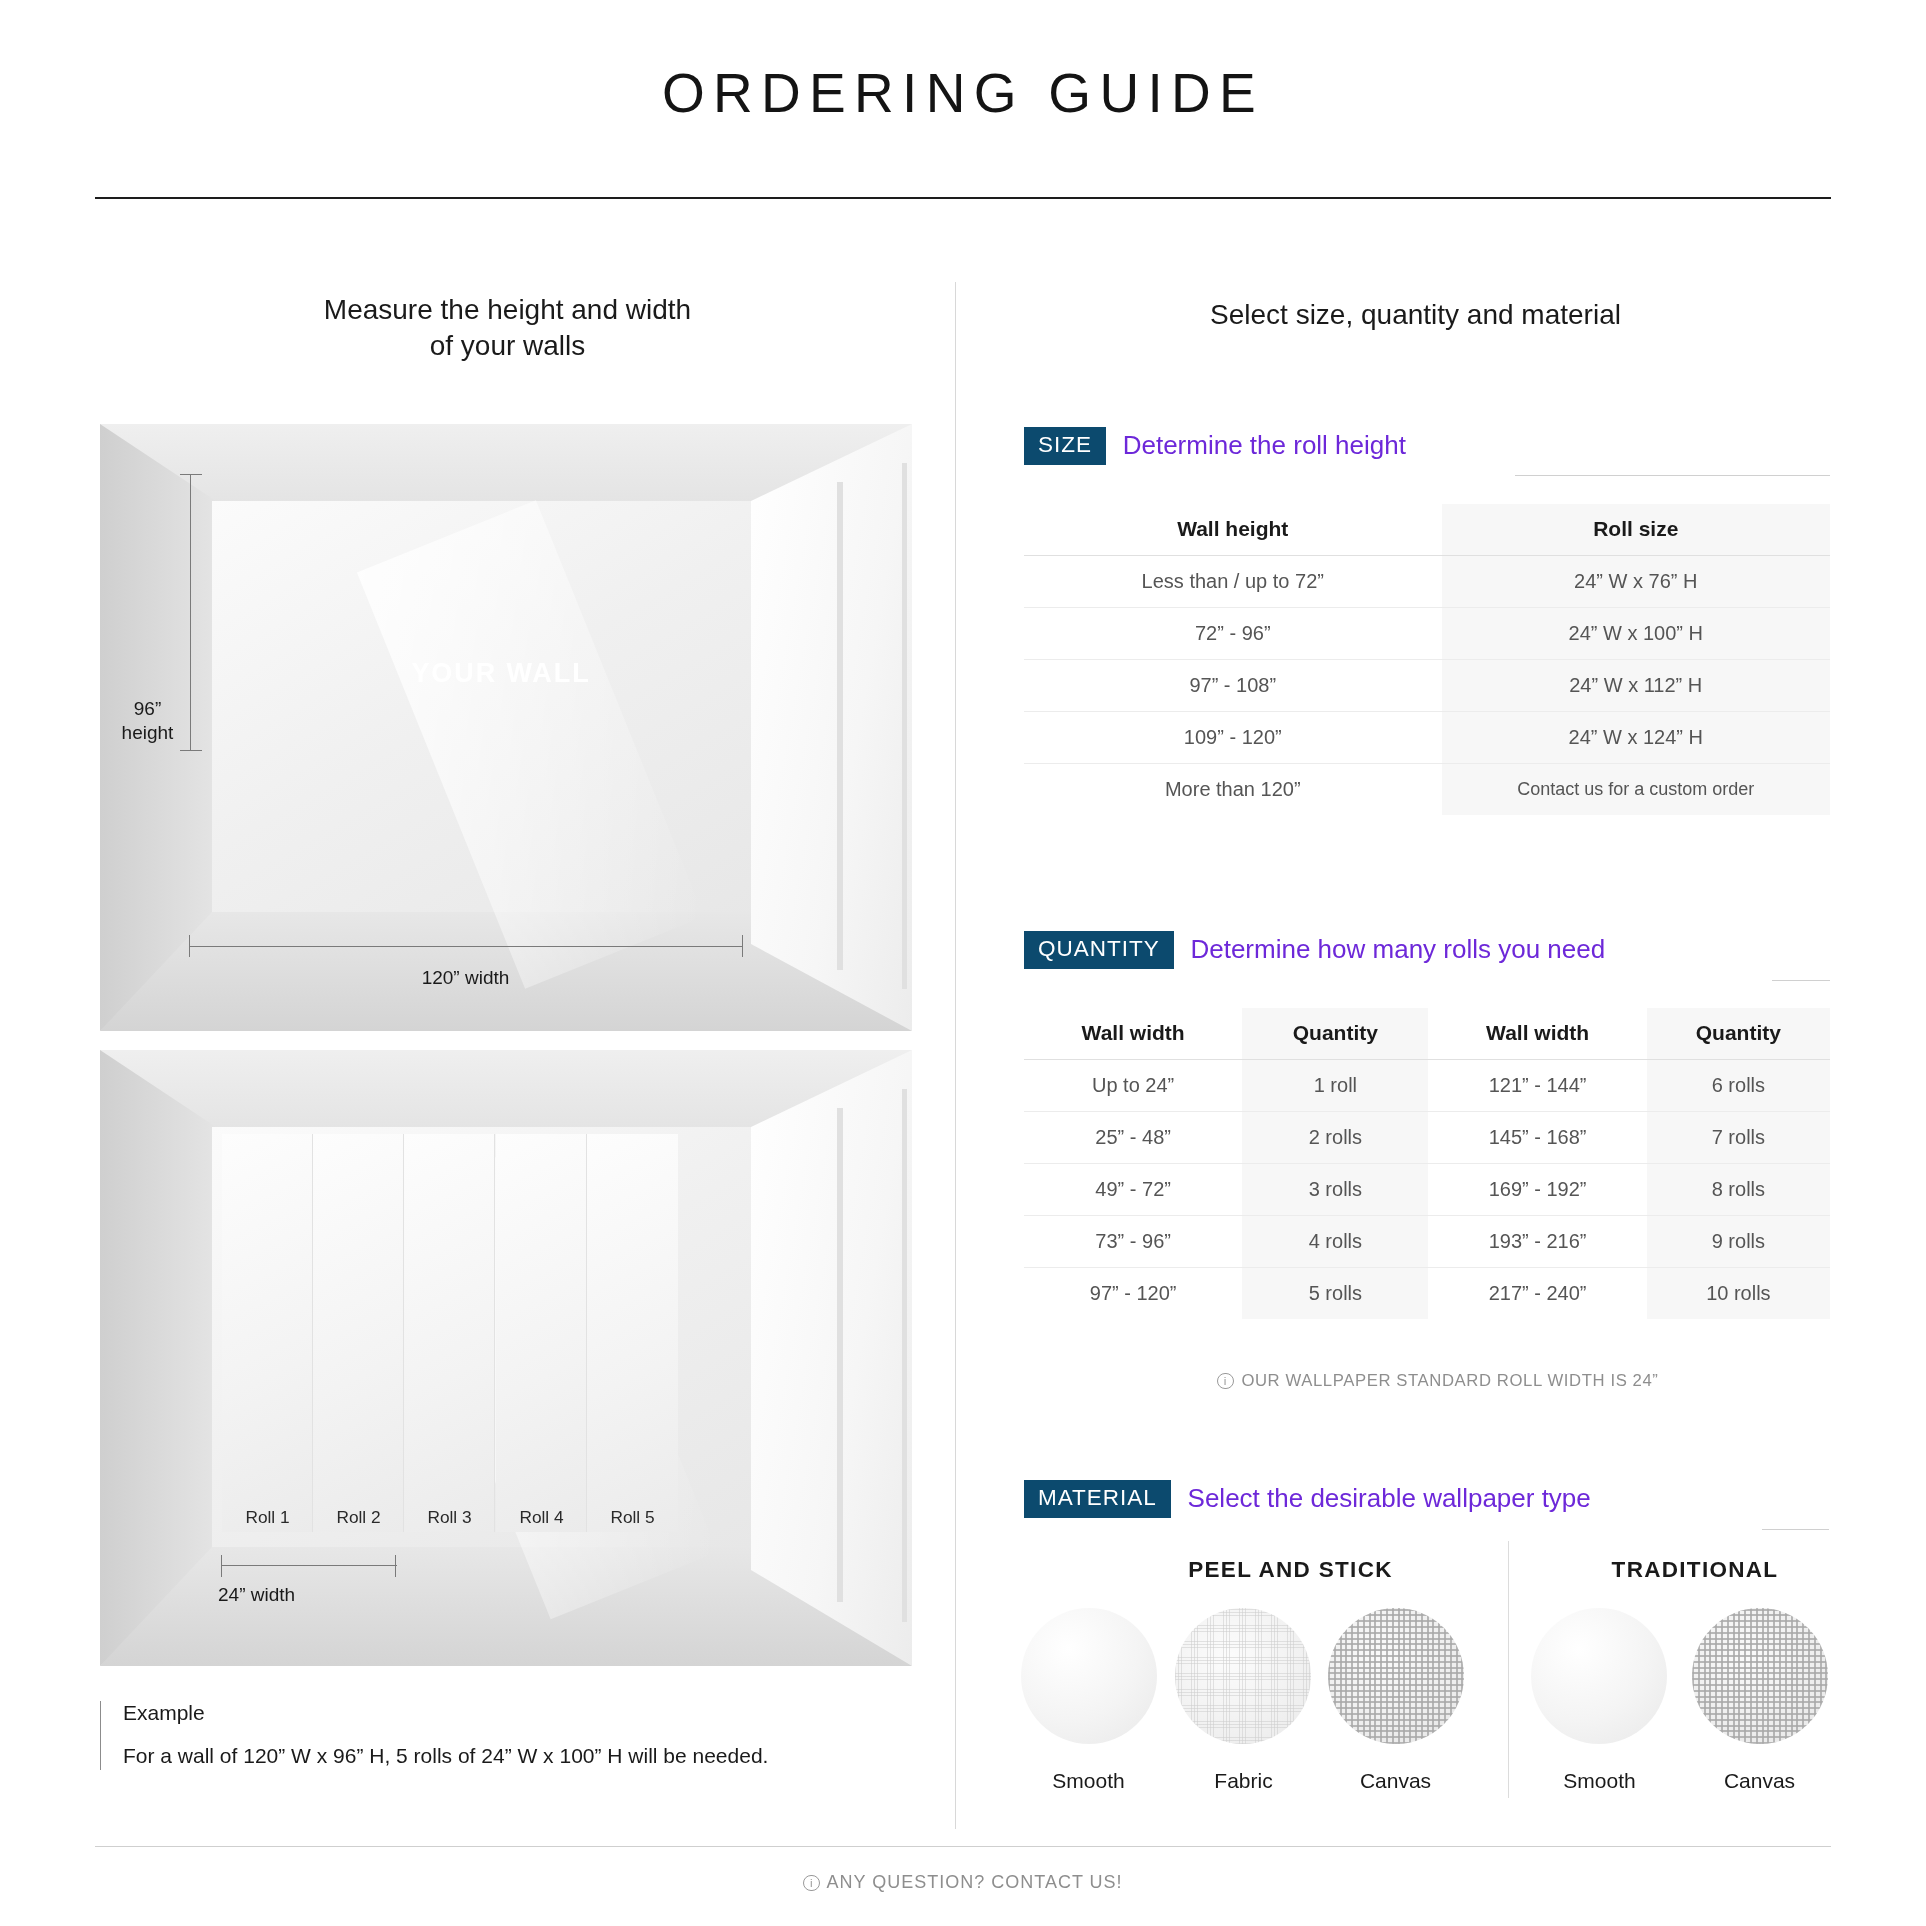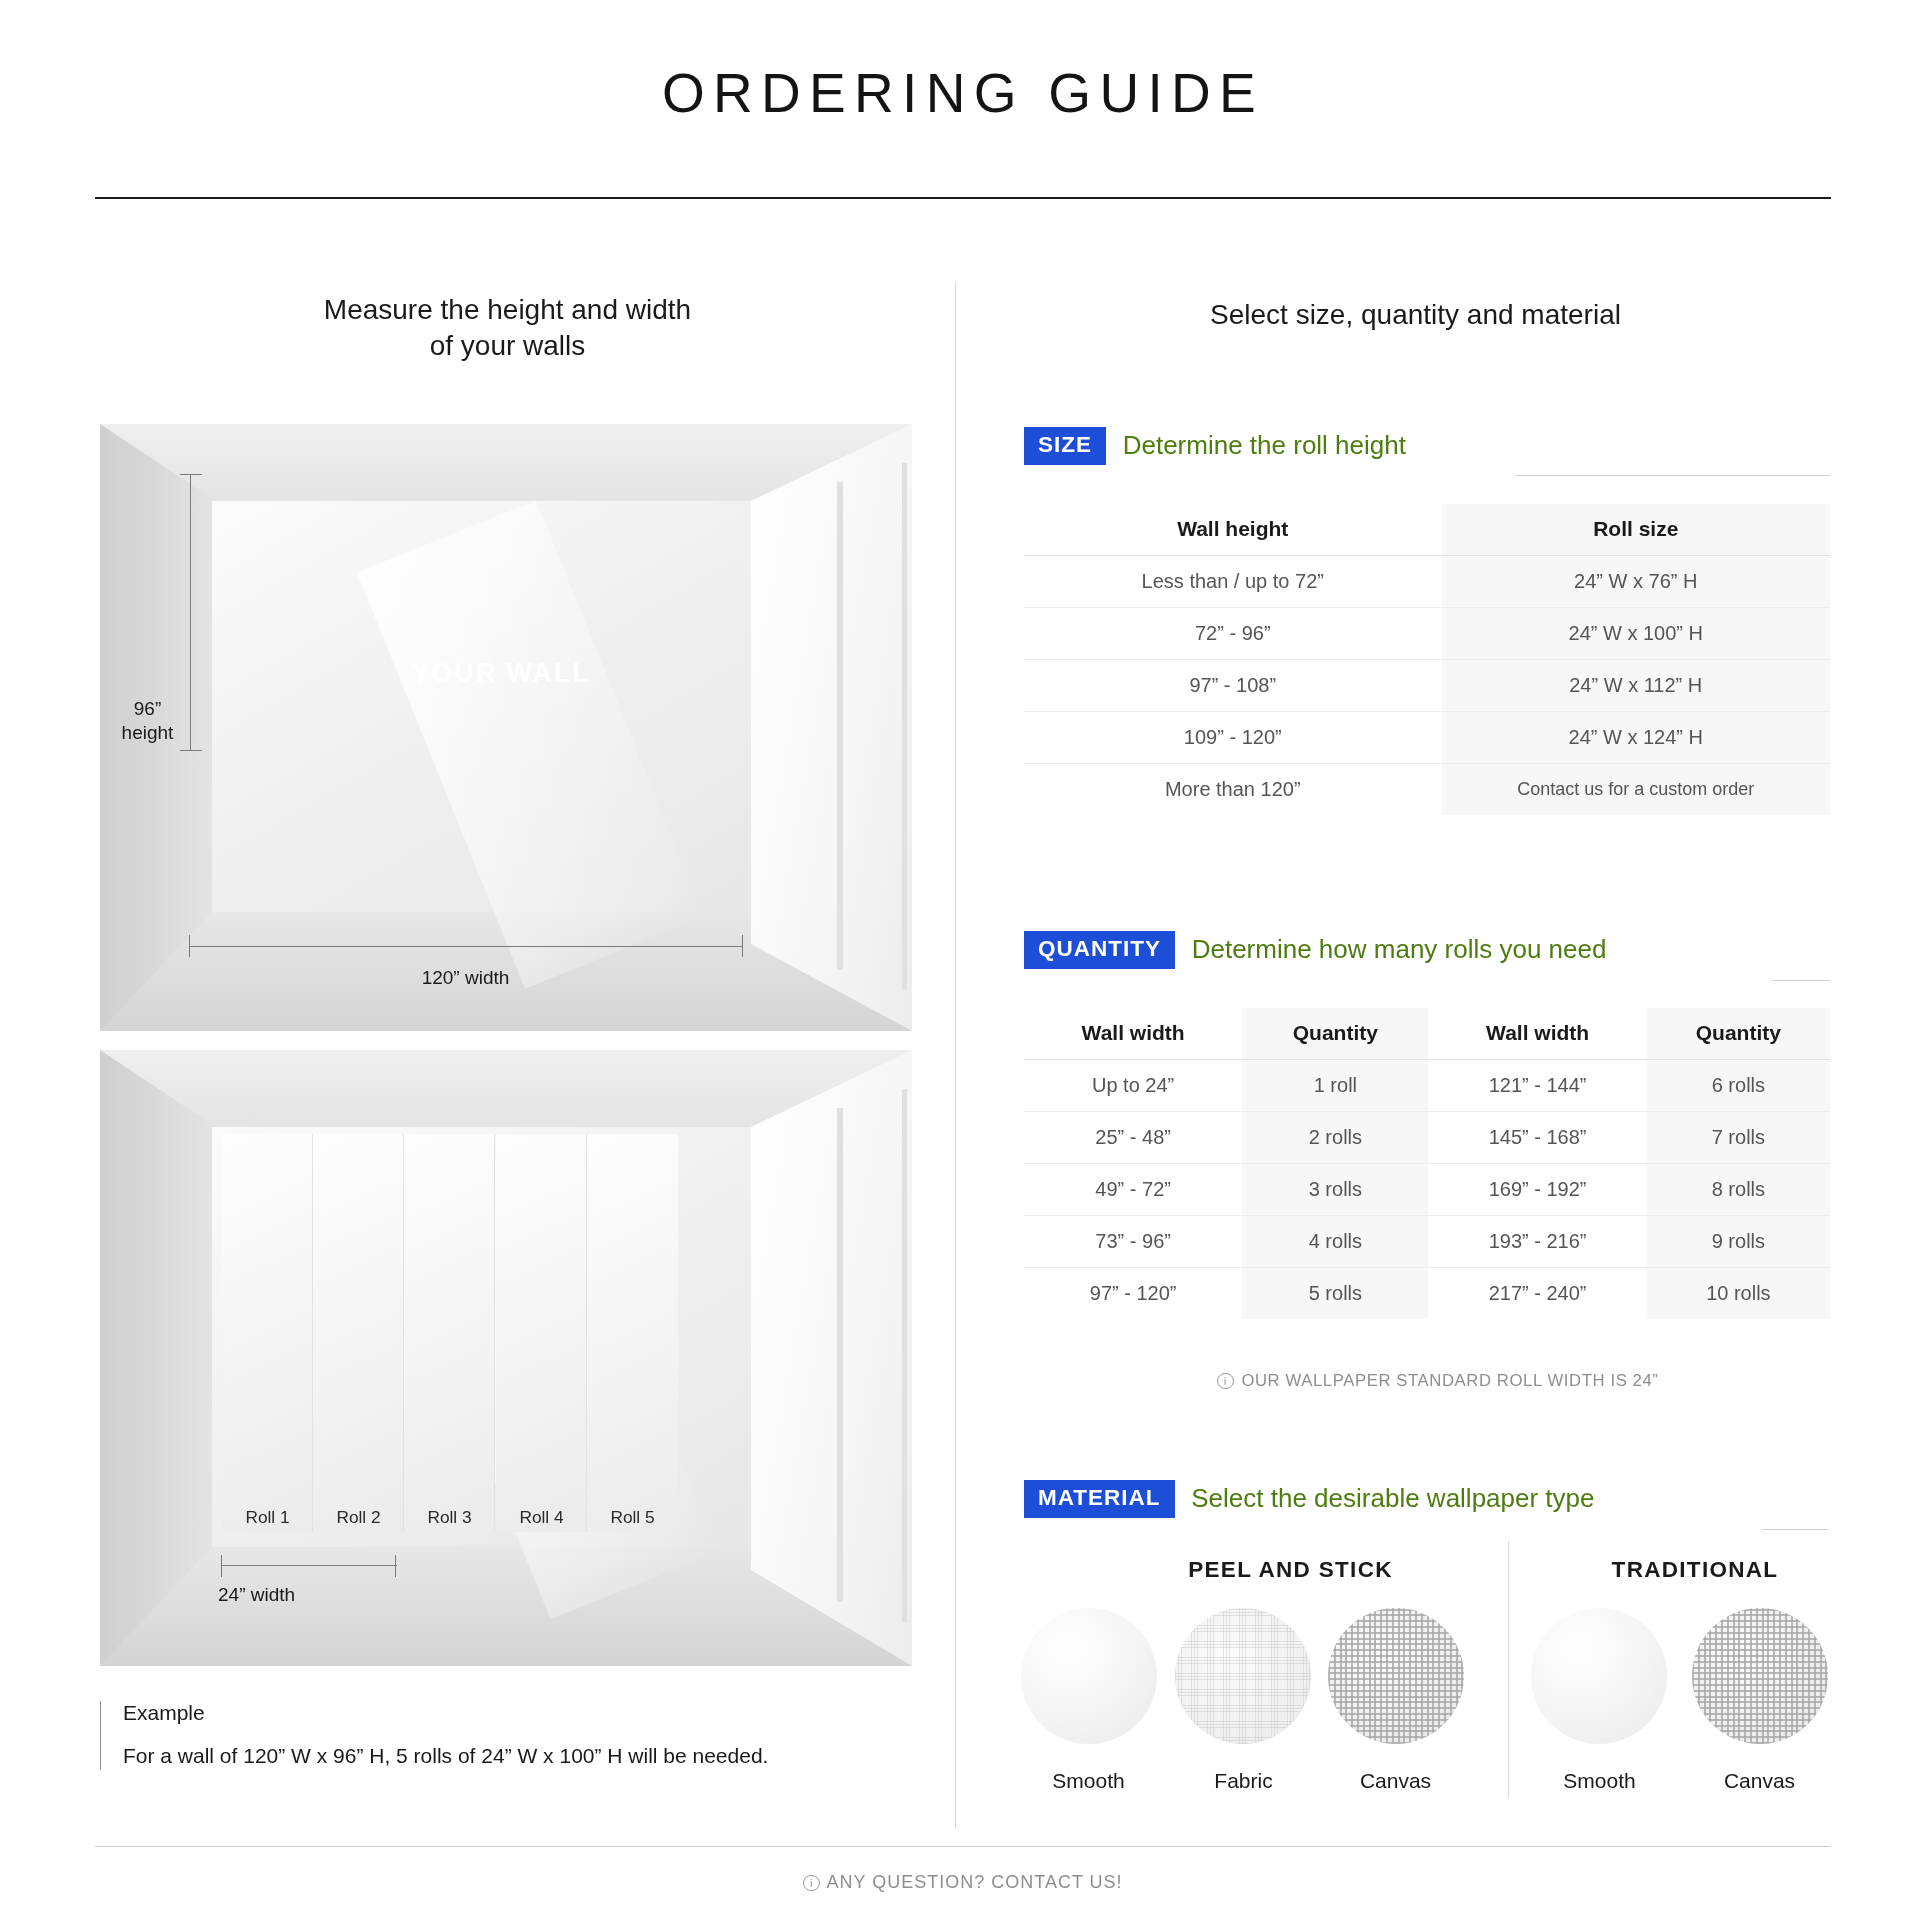--- a/index.html
+++ b/index.html
@@ -152,31 +152,31 @@
   #example-block .ex-body { font-size: 21px; color: #1a1a1a; line-height: 1.35; }
 
   
   .sec-head {
     position: absolute;
     display: flex;
     align-items: center;
     gap: 16.7px;
   }
   .sec-tag {
-    background: #1d4ed8;
+    background: #0c4a6e;
     color: #ffffff;
     font-size: 22.5px;
-    font-weight: 700;
+    font-weight: 400;
     letter-spacing: 1px;
     padding: 7px 14px 8.3px 14px;
     line-height: 1;
   }
   .sec-desc {
     font-size: 26px;
-    color: #4d7c0f;
+    color: #6d28d9;
     white-space: nowrap;
   }
   .sec-rule {
     position: absolute;
     height: 1.3px;
     background: #d0d0d0;
   }
 
   
   table.tbl {

